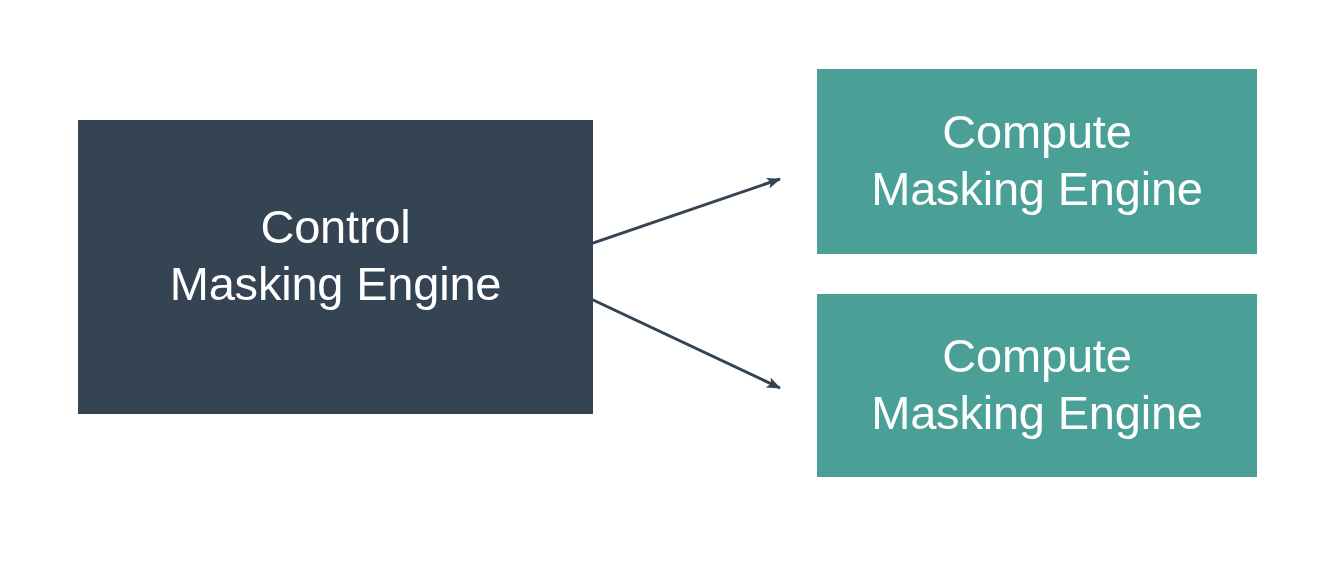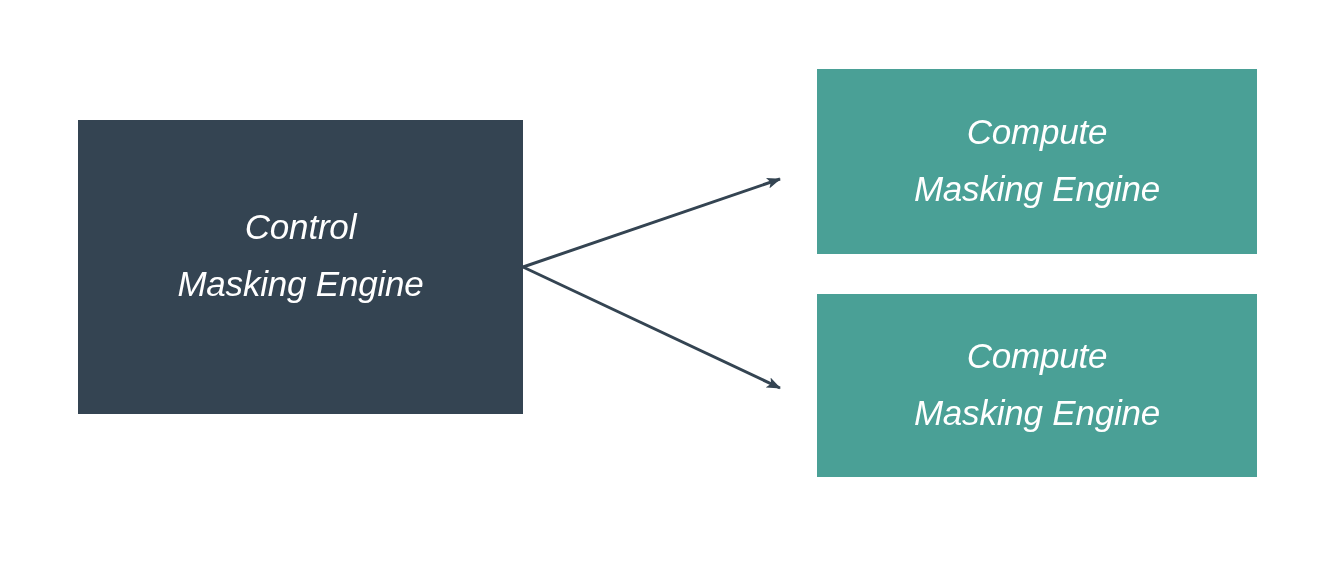--- a/index.html
+++ b/index.html
@@ -24,32 +24,31 @@
     flex-direction: column;
     align-items: center;
     justify-content: center;
     box-sizing: border-box;
     color: #ffffff;
     text-align: center;
     -webkit-font-smoothing: antialiased;
   }
   .node .line {
     display: block;
-    font-size: 35px;
+    font-size: 47px;
     line-height: 57px;
     font-weight: 400;
     letter-spacing: -0.2px;
     white-space: nowrap;
-    font-style: italic;
   }
   
   #node-control {
     left: 78px;
     top: 120px;
-    width: 445px;
+    width: 515px;
     height: 294px;
     background: #344452;
     padding-bottom: 24px;
   }
   
   #node-compute-1 {
     left: 817px;
     top: 69px;
     width: 440px;
     height: 185px;

